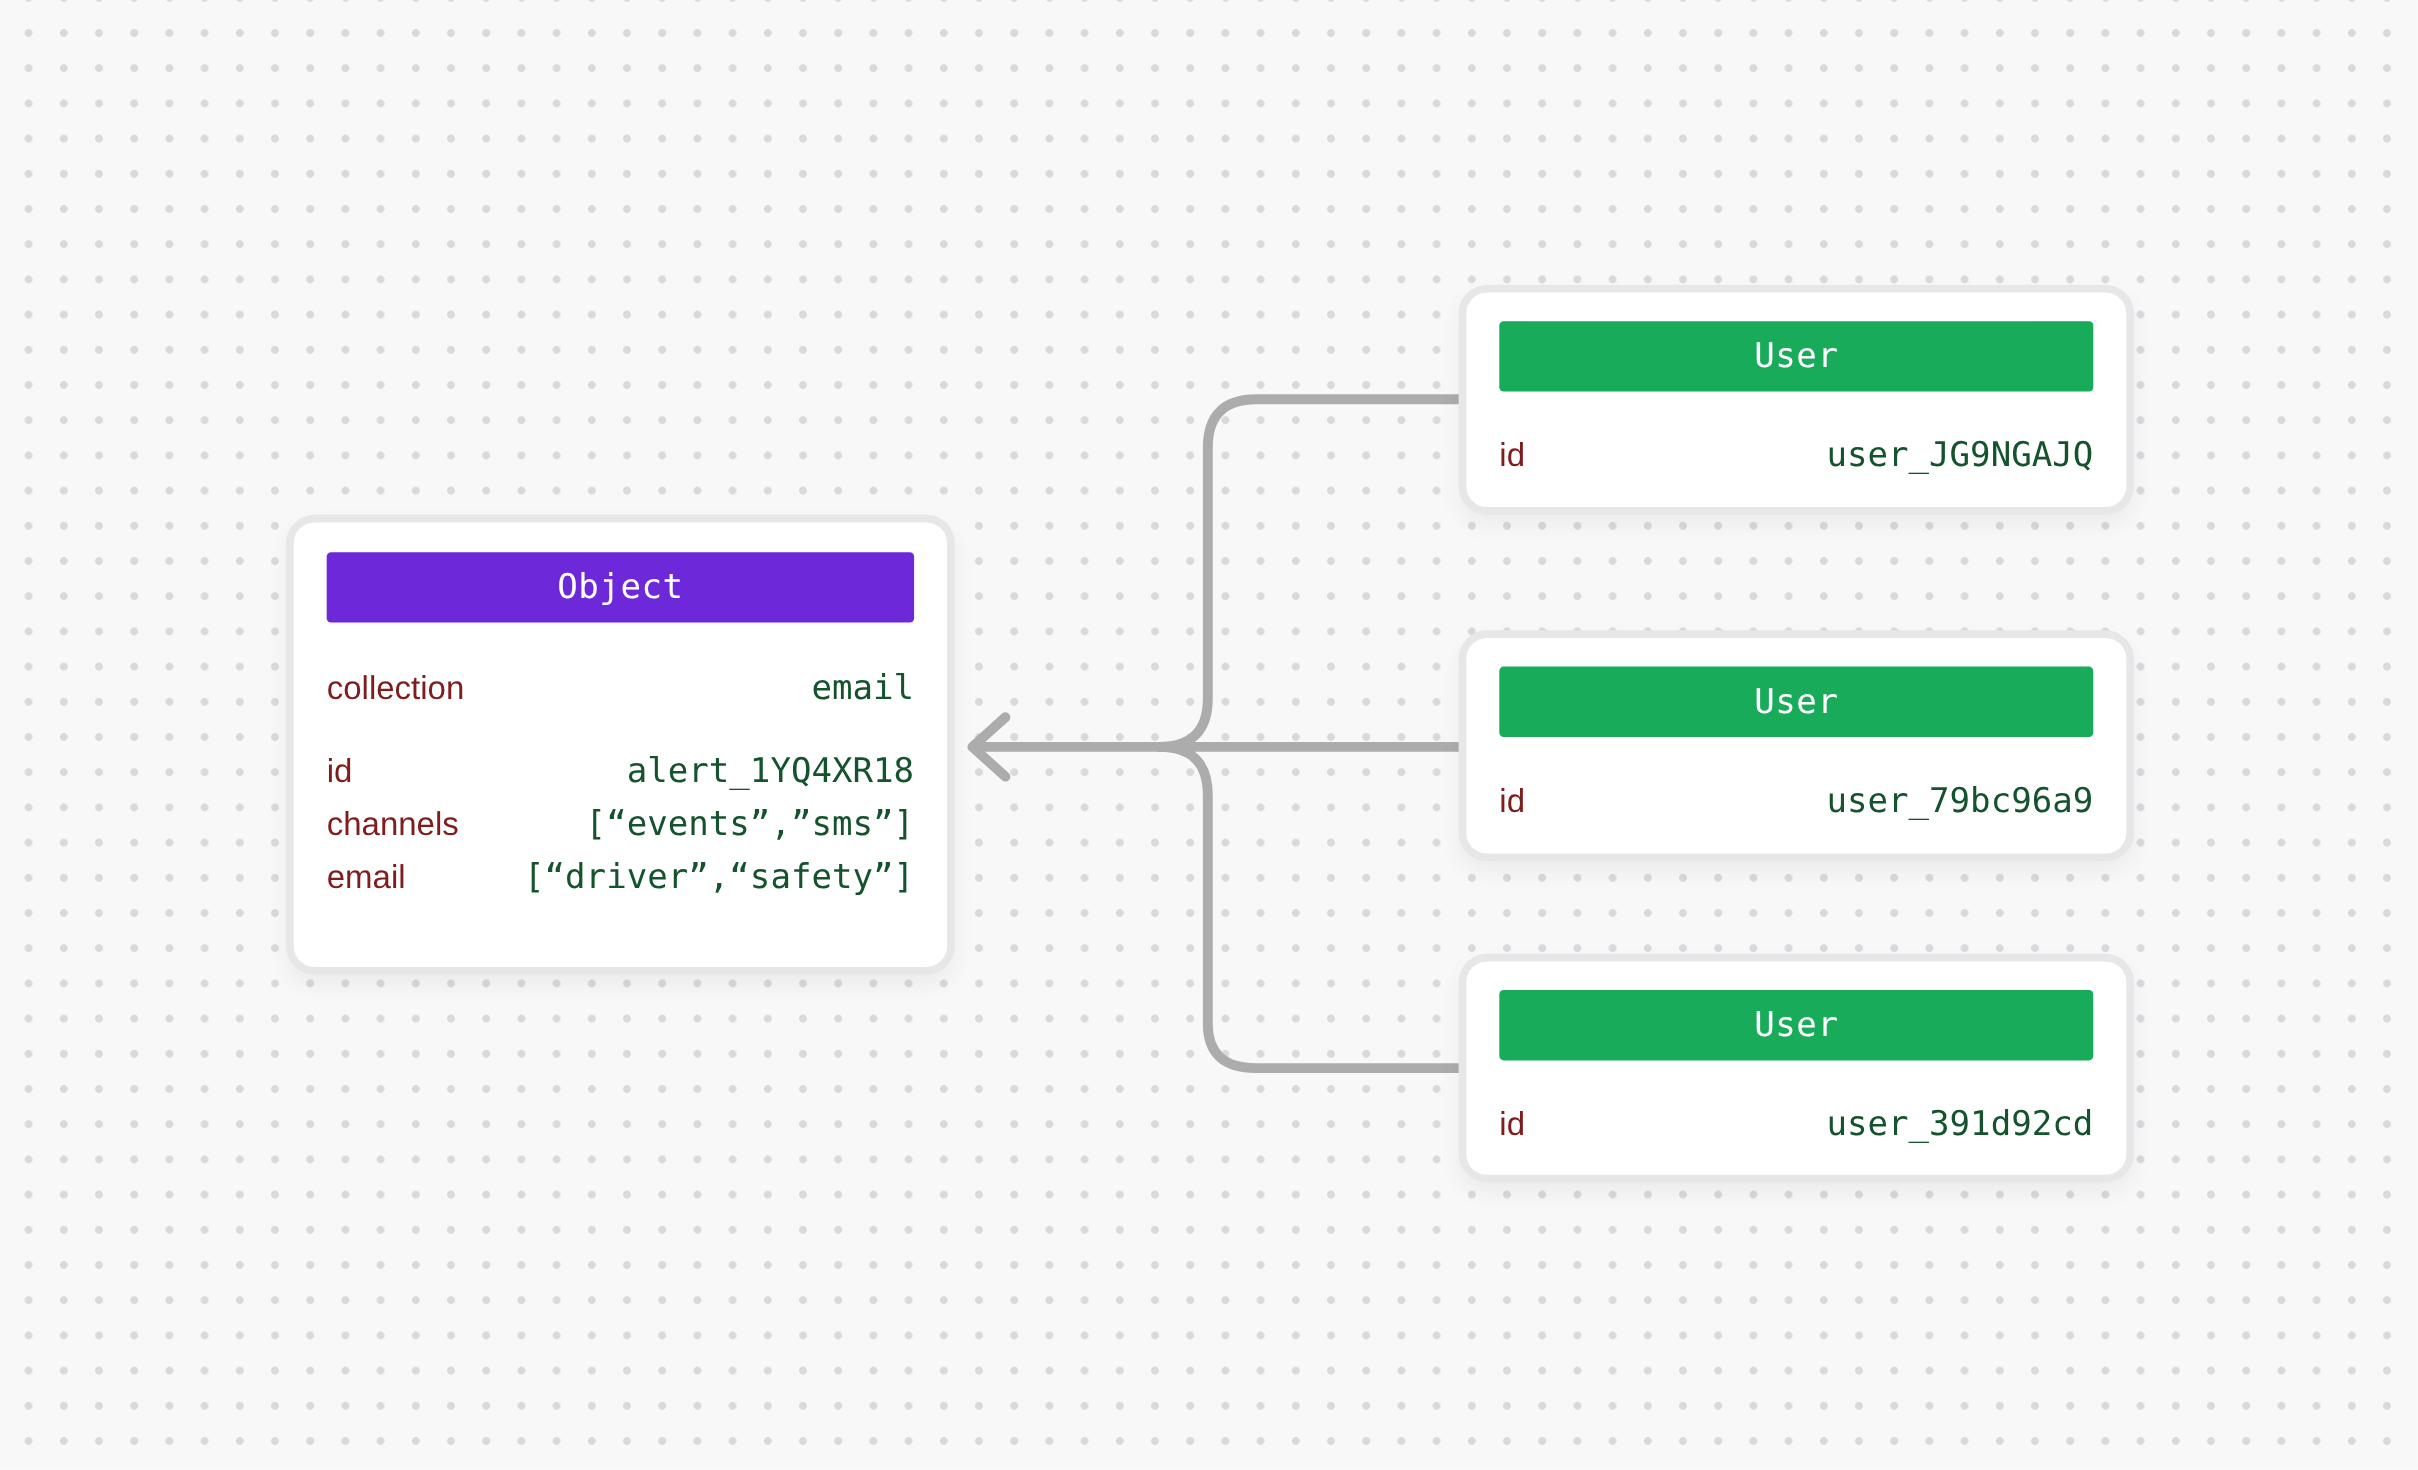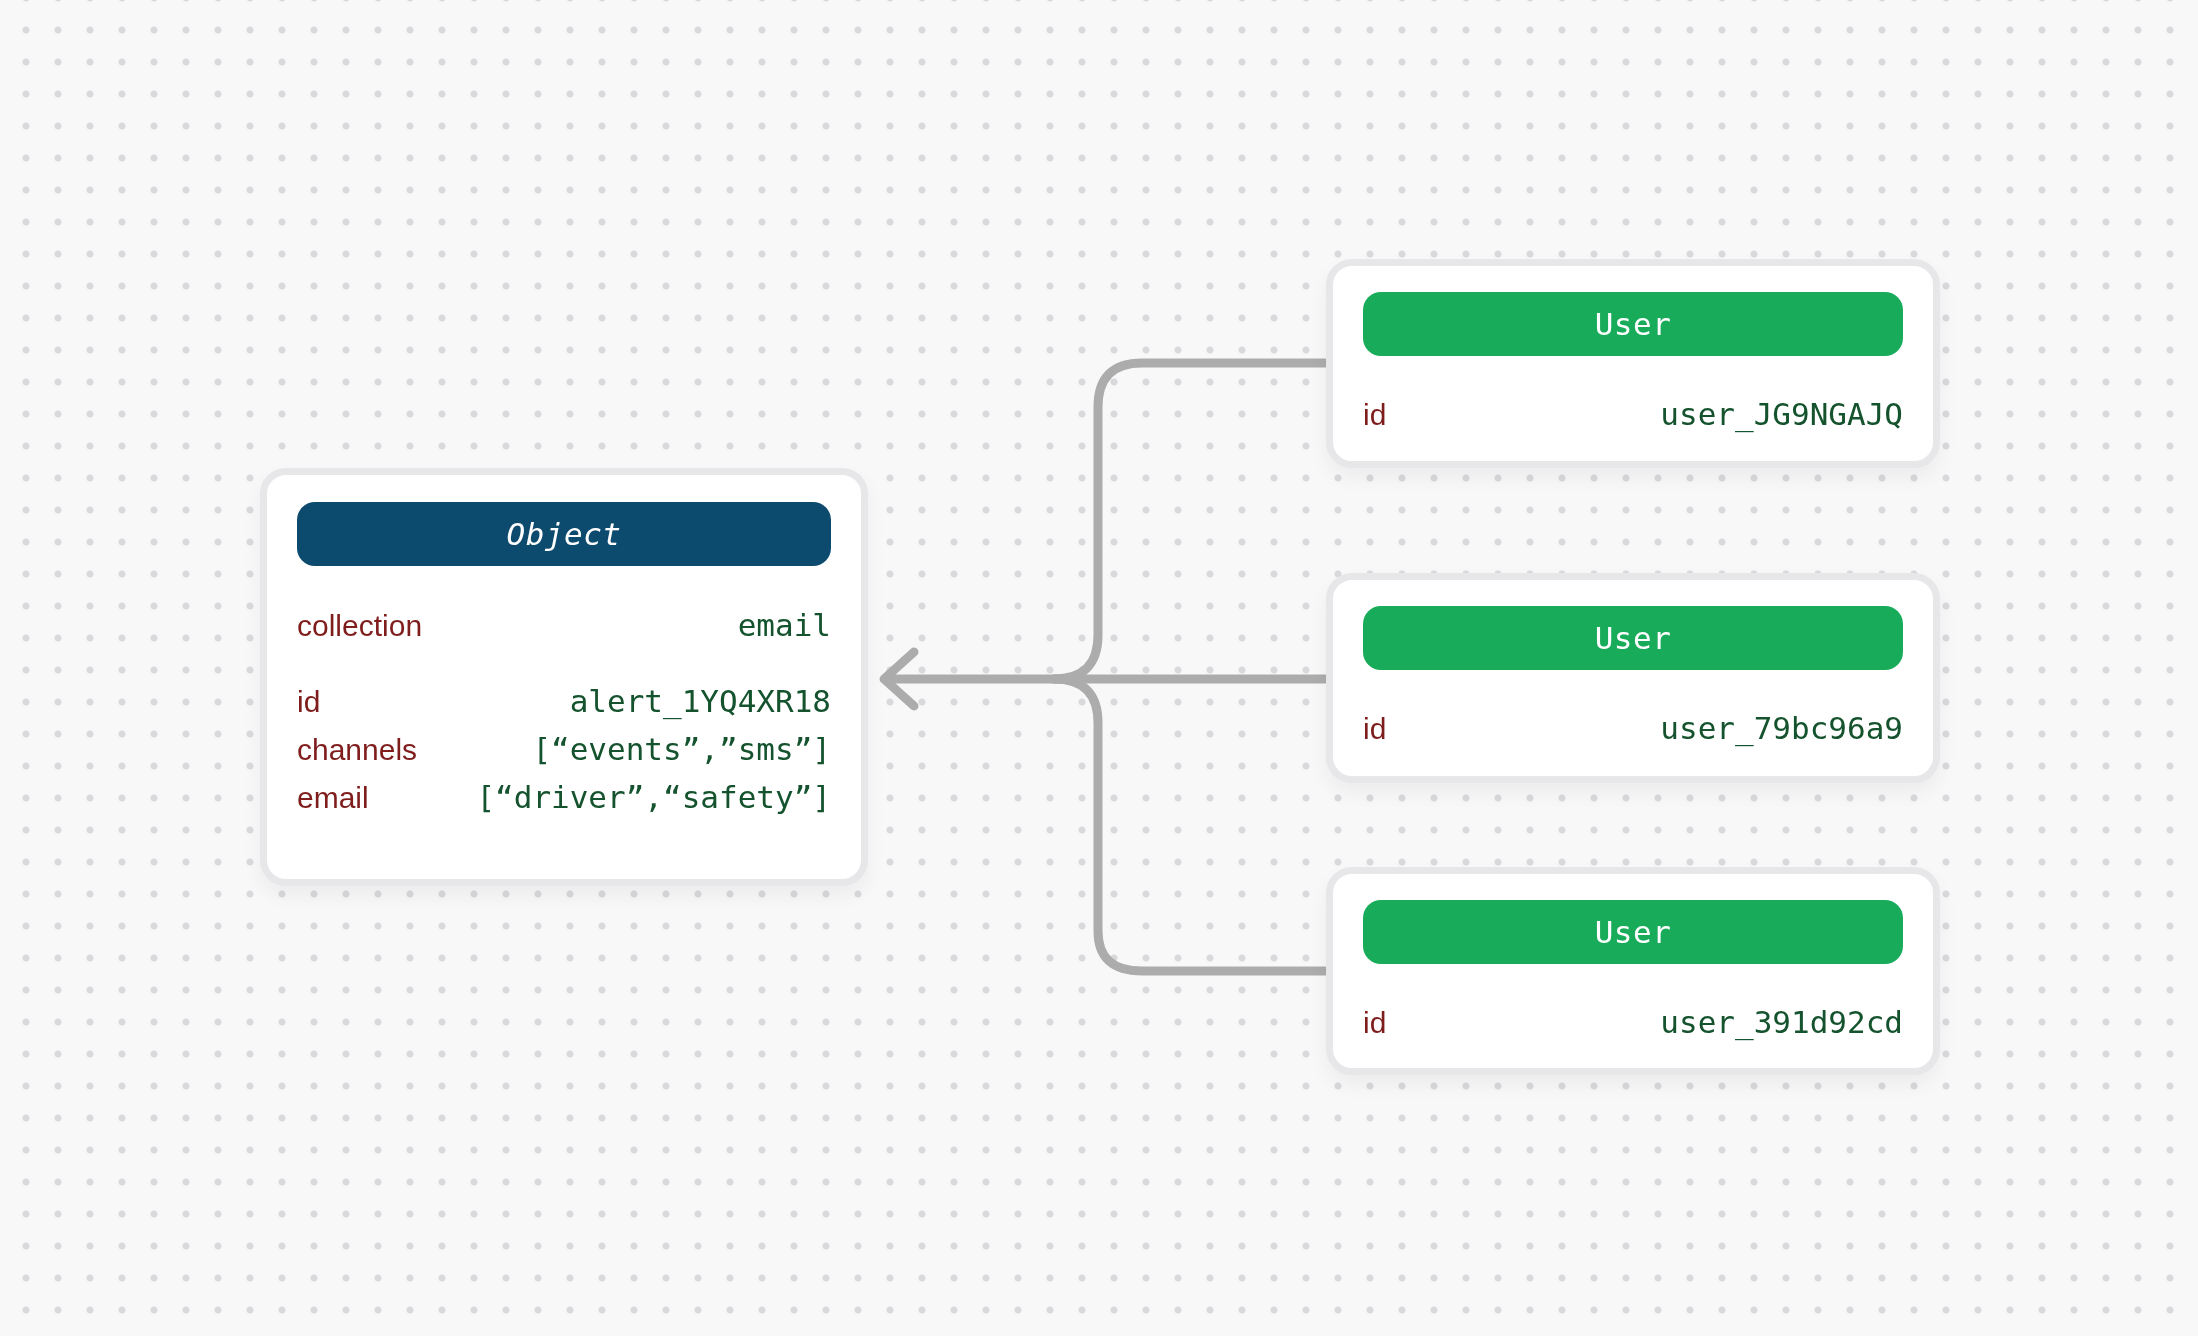--- a/index.html
+++ b/index.html
@@ -22,21 +22,21 @@
     border-radius:26px;
     box-shadow:0 10px 20px rgba(0,0,0,0.05);
     padding:27px 30px;
   }
   .card.object{left:260px;top:468px;width:608px;height:418px;}
   .card.user1{left:1326px;top:259px;width:614px;height:209px;}
   .card.user2{left:1326px;top:573px;width:614px;height:210px;}
   .card.user3{left:1326px;top:867px;width:614px;height:208px;}
   .card.user1,.card.user2,.card.user3{padding:26px 30px;}
   .hdr{
-    height:64px;border-radius:18px;
+    height:64px;border-radius:4px;
     display:flex;align-items:center;justify-content:center;
     color:#ffffff;
     font-family:"DejaVu Sans Mono",monospace;
     font-size:31px;font-weight:500;letter-spacing:.5px;
   }
   .object .hdr{margin-bottom:41px;}
   .user1 .hdr,.user2 .hdr,.user3 .hdr{margin-bottom:40px;}
   .row{
     display:flex;justify-content:space-between;align-items:baseline;
     line-height:36px;white-space:nowrap;
@@ -60,21 +60,21 @@
   <svg class="connectors" width="2198" height="1336" viewBox="0 0 2198 1336">
     <g fill="none" stroke-width="9" stroke-linecap="round" stroke-linejoin="round" stroke="#acacac">
       <path d="M 1332 363 H 1142 Q 1098 363 1098 407 V 635 Q 1098 679 1054 679"></path>
       <path d="M 1332 971 H 1142 Q 1098 971 1098 931 V 723 Q 1098 679 1054 679"></path>
       <path d="M 1332 679 H 886"></path>
       <path d="M 914 652 L 884 679 L 914 706"></path>
     </g>
   </svg>
 
   <div class="card object">
-    <div class="hdr" style="background-color: #0c4a6e; font-style: italic;">
+    <div class="hdr" style="background-color: #6d28d9;">
       <span>Object</span>
     </div>
     <div class="row primary">
       <span class="lbl">collection</span>
       <span class="val">email</span>
     </div>
     <div class="row">
       <span class="lbl">id</span>
       <span class="val">alert_1YQ4XR18</span>
     </div>

